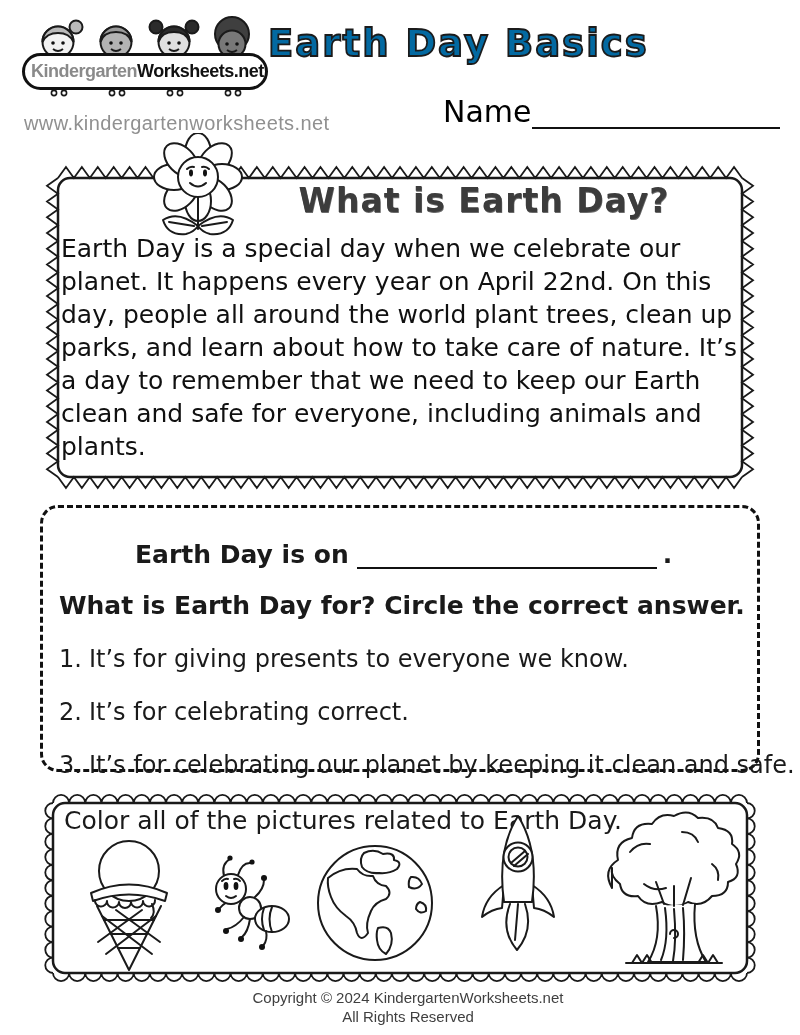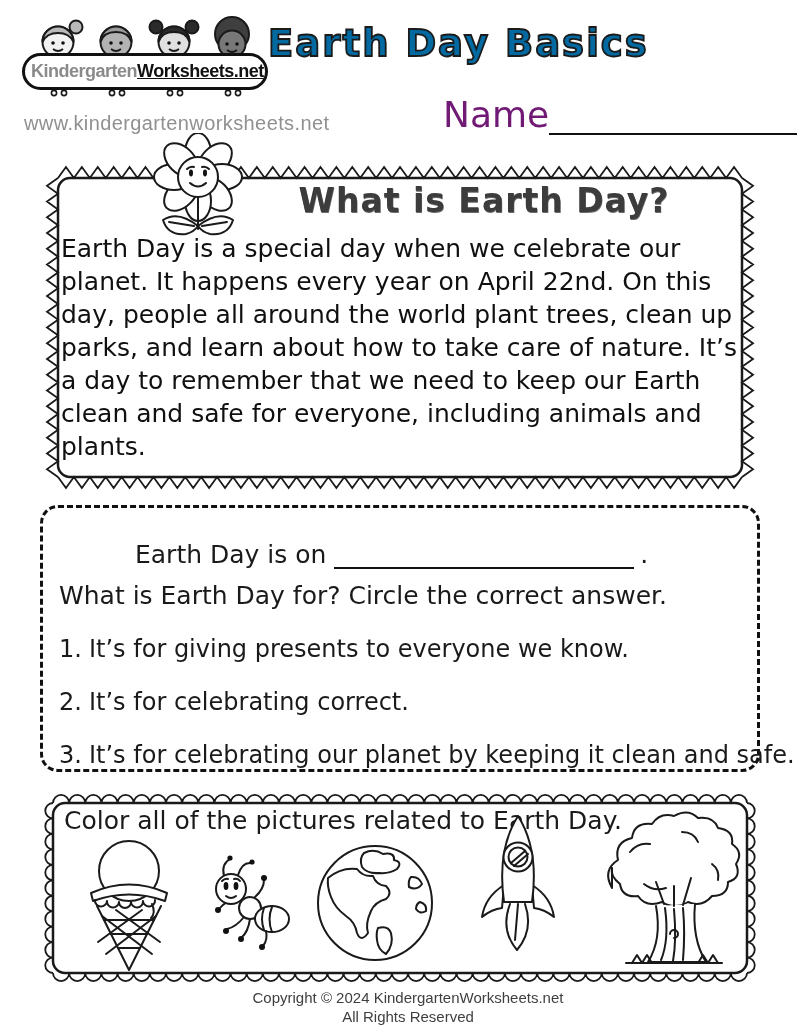--- a/index.html
+++ b/index.html
@@ -12,55 +12,55 @@
   
   .logo { position:absolute; left:22px; top:10px; width:246px; }
   .logo-heads { display:block; margin-bottom:-9px; }
   .logo-pill {
     position:relative; z-index:2; border:3px solid #111; border-radius:22px;
     background:#fff; padding:5px 6px; text-align:center; white-space:nowrap;
     font-weight:bold; font-size:18px; letter-spacing:-0.5px;
     font-family:"Liberation Sans", sans-serif;
   }
   .logo-pill .brand-gray { color:#8a8a8a; }
-  .logo-pill .brand-black { color:#111;text-decoration:underline; }
+  .logo-pill .brand-black { color:#111; }
   .logo-hands { display:block; margin-top:-2px; }
   .site-url {
     position:absolute; left:24px; top:112px; font-size:20px; color:#909090;
     letter-spacing:0.4px; font-family:"Liberation Sans", sans-serif;
   }
   .page-title {
     position:absolute; left:268px; top:22px; font-size:37px; font-weight:bold;
     letter-spacing:2px; color:#0369a1; -webkit-text-stroke:1.8px #1b1b1b;
     text-shadow:0 0 1px #444; font-family:"DejaVu Sans", sans-serif; white-space:nowrap;
   }
-  .name-row { position:absolute; left:443px; top:94px; font-size:36px; color:#701a75; white-space:nowrap; }
+  .name-row { position:absolute; left:443px; top:94px; font-size:30px; color:#000000; white-space:nowrap; }
   .name-line { display:inline-block; width:248px; height:30px; border-bottom:2.5px solid #111; vertical-align:bottom; }
   
   .box1 { position:absolute; left:45px; top:165px; width:710px; height:325px; }
   .box2 {
     position:absolute; left:40px; top:505px; width:720px; height:267px;
     border:3.5px dashed #111; border-radius:18px; padding:8px 16px 0 16px;
   }
   .box3 { position:absolute; left:40px; top:790px; width:720px; height:196px; }
   .frame { position:absolute; left:0; top:0; }
   .box1-content { position:absolute; left:16px; top:6px; width:776px; }
   .flower { position:absolute; left:95px; top:-32px; }
   .box1-heading {
     text-align:center; padding-left:70px; margin-top:10px; white-space:nowrap;
     font-size:33px; font-weight:bold; letter-spacing:1px; color:#3c3c3c;
     text-shadow:0.5px 0.5px 0 #6b6b6b;
   }
   .box1-paragraph { margin-top:12px; font-size:25px; line-height:33px; color:#101010; width:676px; }
   
   .q-line { font-size:25px; white-space:nowrap; }
   .q1 { margin-top:4px; }
-  .fill-row { margin:24px 0 0 76px; font-size:25px; white-space:nowrap; }
+  .fill-row { margin:24px 0 0 76px; font-size:25px; white-space:nowrap;font-weight:bold; }
   .answer-line { display:inline-block; width:300px; height:26px; border-bottom:2.5px solid #111; vertical-align:bottom; margin:0 6px 0 8px; }
-  .q2 { margin-top:12px; }
+  .q2 { margin-top:22px;font-weight:bold; }
   .choice { margin-top:25px; font-size:24px; white-space:nowrap; }
   .choice .num { display:inline-block; min-width:30px; }
   
   .box3-label { position:absolute; left:24px; top:16px; font-size:25px; white-space:nowrap; }
   .pic { position:absolute; }
   .pic-icecream { left:24px;  top:48px; }
   .pic-ant      { left:152px; top:60px; }
   .pic-globe    { left:268px; top:50px; }
   .pic-rocket   { left:430px; top:22px; }
   .pic-tree     { left:546px; top:16px; }

